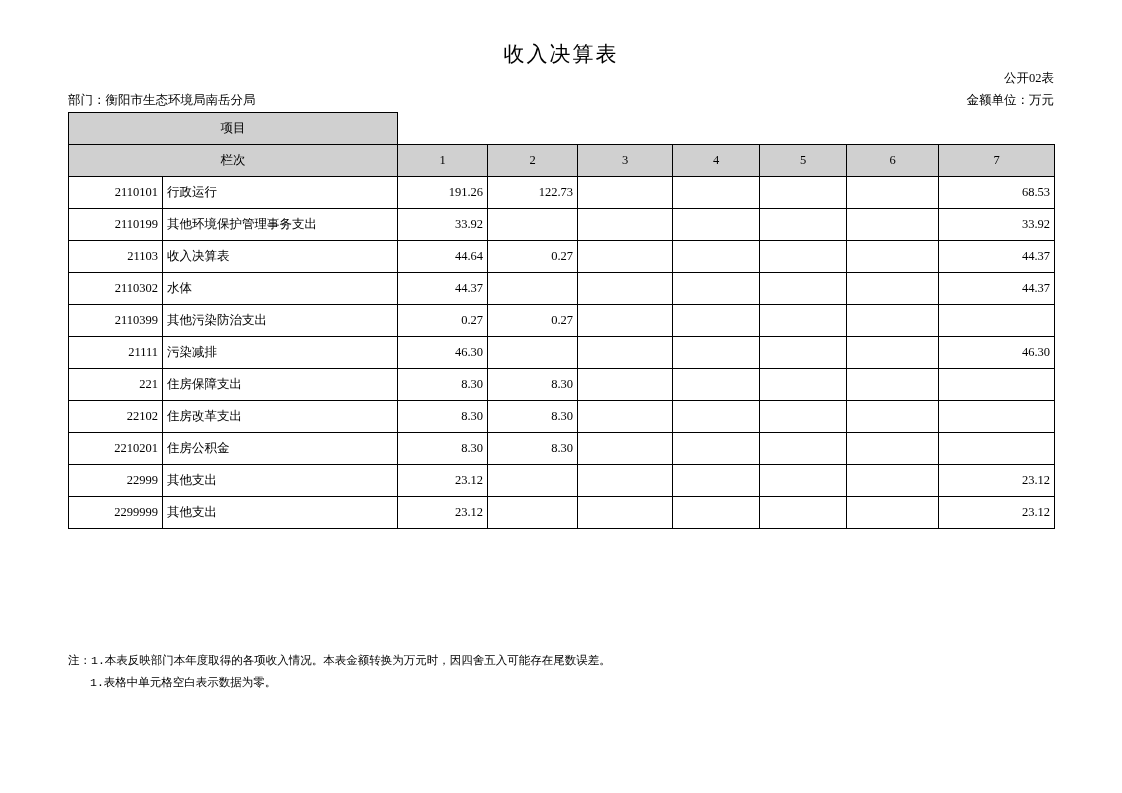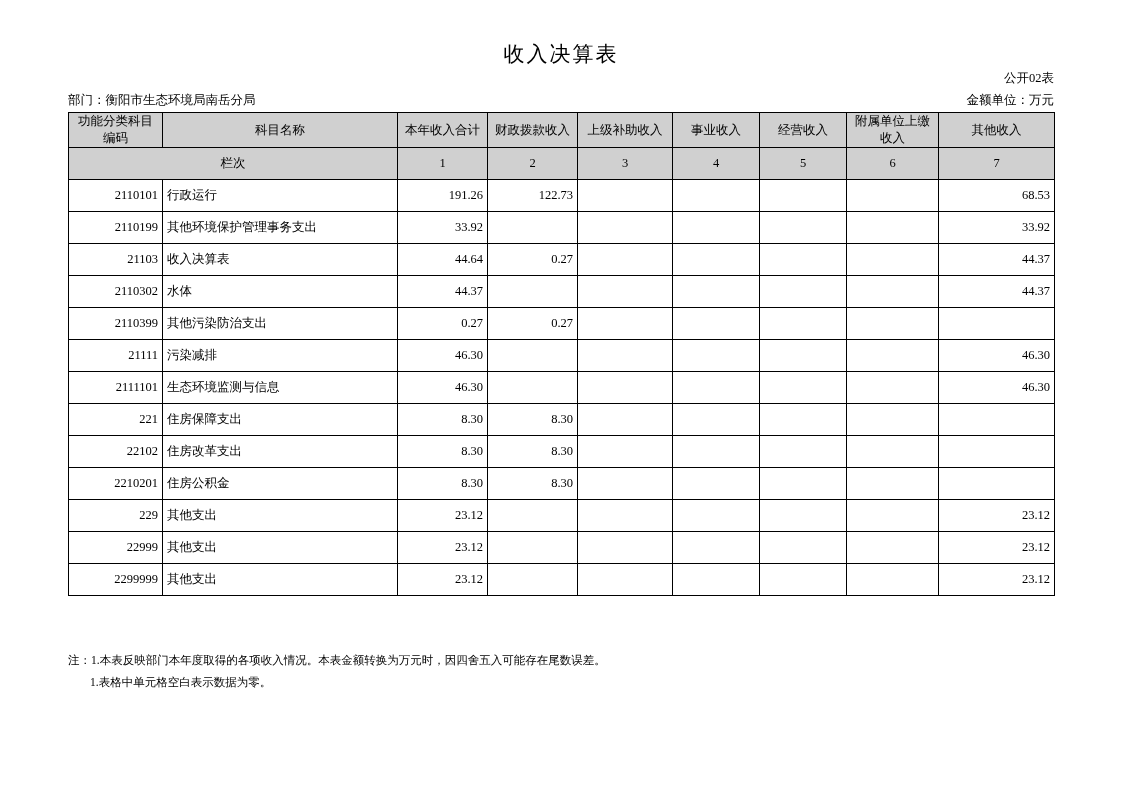--- a/index.html
+++ b/index.html
@@ -74,21 +74,21 @@
   .hdr-tall { height: 56px; }
   .hdr-col  { height: 24px; }
   .right  { text-align: right; padding-right: 8px; }
   .left   { text-align: left; padding-left: 10px; }
   .code-cell { text-align: right; }
   .notes {
     position: absolute;
     left: 68px;
     top: 650px;
     font-size: 11.5px;
-    font-family: Liberation Serif, serif;
+    font-family: Liberation Mono, monospace;
     line-height: 1.9;
   }
   .notes div.indent { padding-left: 22px; }
   .nowrap { white-space: nowrap; }
 </style>
 </head>
 <body>
 
 <div class="page">
 
@@ -109,29 +109,28 @@
         <col style="width:90px">
         <col style="width:90px">
         <col style="width:95px">
         <col style="width:87px">
         <col style="width:87px">
         <col style="width:92px">
         <col style="width:116px">
       </colgroup>
       <tbody>
         <tr>
-          <td class="hdr hdr-tall">功能分类科目编码</td>
-          <td class="hdr hdr-tall">科目名称</td>
-          <td class="hdr hdr-tall">本年收入合计</td>
-          <td class="hdr hdr-tall">财政拨款收入</td>
-          <td class="hdr hdr-tall">上级补助收入</td>
-          <td class="hdr hdr-tall">事业收入</td>
-          <td class="hdr hdr-tall">经营收入</td>
-          <td class="hdr hdr-tall">附属单位上缴收入</td>
-          <td class="hdr hdr-tall">其他收入</td>
+          <td class="hdr" colspan="2">项目</td>
+          <td style="border:none;background:#ffffff"></td>
+          <td style="border:none;background:#ffffff"></td>
+          <td style="border:none;background:#ffffff"></td>
+          <td style="border:none;background:#ffffff"></td>
+          <td style="border:none;background:#ffffff"></td>
+          <td style="border:none;background:#ffffff"></td>
+          <td style="border:none;background:#ffffff"></td>
         </tr>
         <tr>
           <td class="hdr hdr-col" colspan="2">栏次</td>
           <td class="hdr hdr-col">1</td>
           <td class="hdr hdr-col">2</td>
           <td class="hdr hdr-col">3</td>
           <td class="hdr hdr-col">4</td>
           <td class="hdr hdr-col">5</td>
           <td class="hdr hdr-col">6</td>
           <td class="hdr hdr-col">7</td>
@@ -198,31 +197,20 @@
             <td class="left nowrap">污染减排</td>
             <td class="right">46.30</td>
             <td class="right"></td>
             <td class="right"></td>
             <td class="right"></td>
             <td class="right"></td>
             <td class="right"></td>
             <td class="right">46.30</td>
           </tr>
           <tr>
-            <td class="code-cell">2111101</td>
-            <td class="left nowrap">生态环境监测与信息</td>
-            <td class="right">46.30</td>
-            <td class="right"></td>
-            <td class="right"></td>
-            <td class="right"></td>
-            <td class="right"></td>
-            <td class="right"></td>
-            <td class="right">46.30</td>
-          </tr>
-          <tr>
             <td class="code-cell">221</td>
             <td class="left nowrap">住房保障支出</td>
             <td class="right">8.30</td>
             <td class="right">8.30</td>
             <td class="right"></td>
             <td class="right"></td>
             <td class="right"></td>
             <td class="right"></td>
             <td class="right"></td>
           </tr>
@@ -240,31 +228,20 @@
           <tr>
             <td class="code-cell">2210201</td>
             <td class="left nowrap">住房公积金</td>
             <td class="right">8.30</td>
             <td class="right">8.30</td>
             <td class="right"></td>
             <td class="right"></td>
             <td class="right"></td>
             <td class="right"></td>
             <td class="right"></td>
-          </tr>
-          <tr>
-            <td class="code-cell">229</td>
-            <td class="left nowrap">其他支出</td>
-            <td class="right">23.12</td>
-            <td class="right"></td>
-            <td class="right"></td>
-            <td class="right"></td>
-            <td class="right"></td>
-            <td class="right"></td>
-            <td class="right">23.12</td>
           </tr>
           <tr>
             <td class="code-cell">22999</td>
             <td class="left nowrap">其他支出</td>
             <td class="right">23.12</td>
             <td class="right"></td>
             <td class="right"></td>
             <td class="right"></td>
             <td class="right"></td>
             <td class="right"></td>

